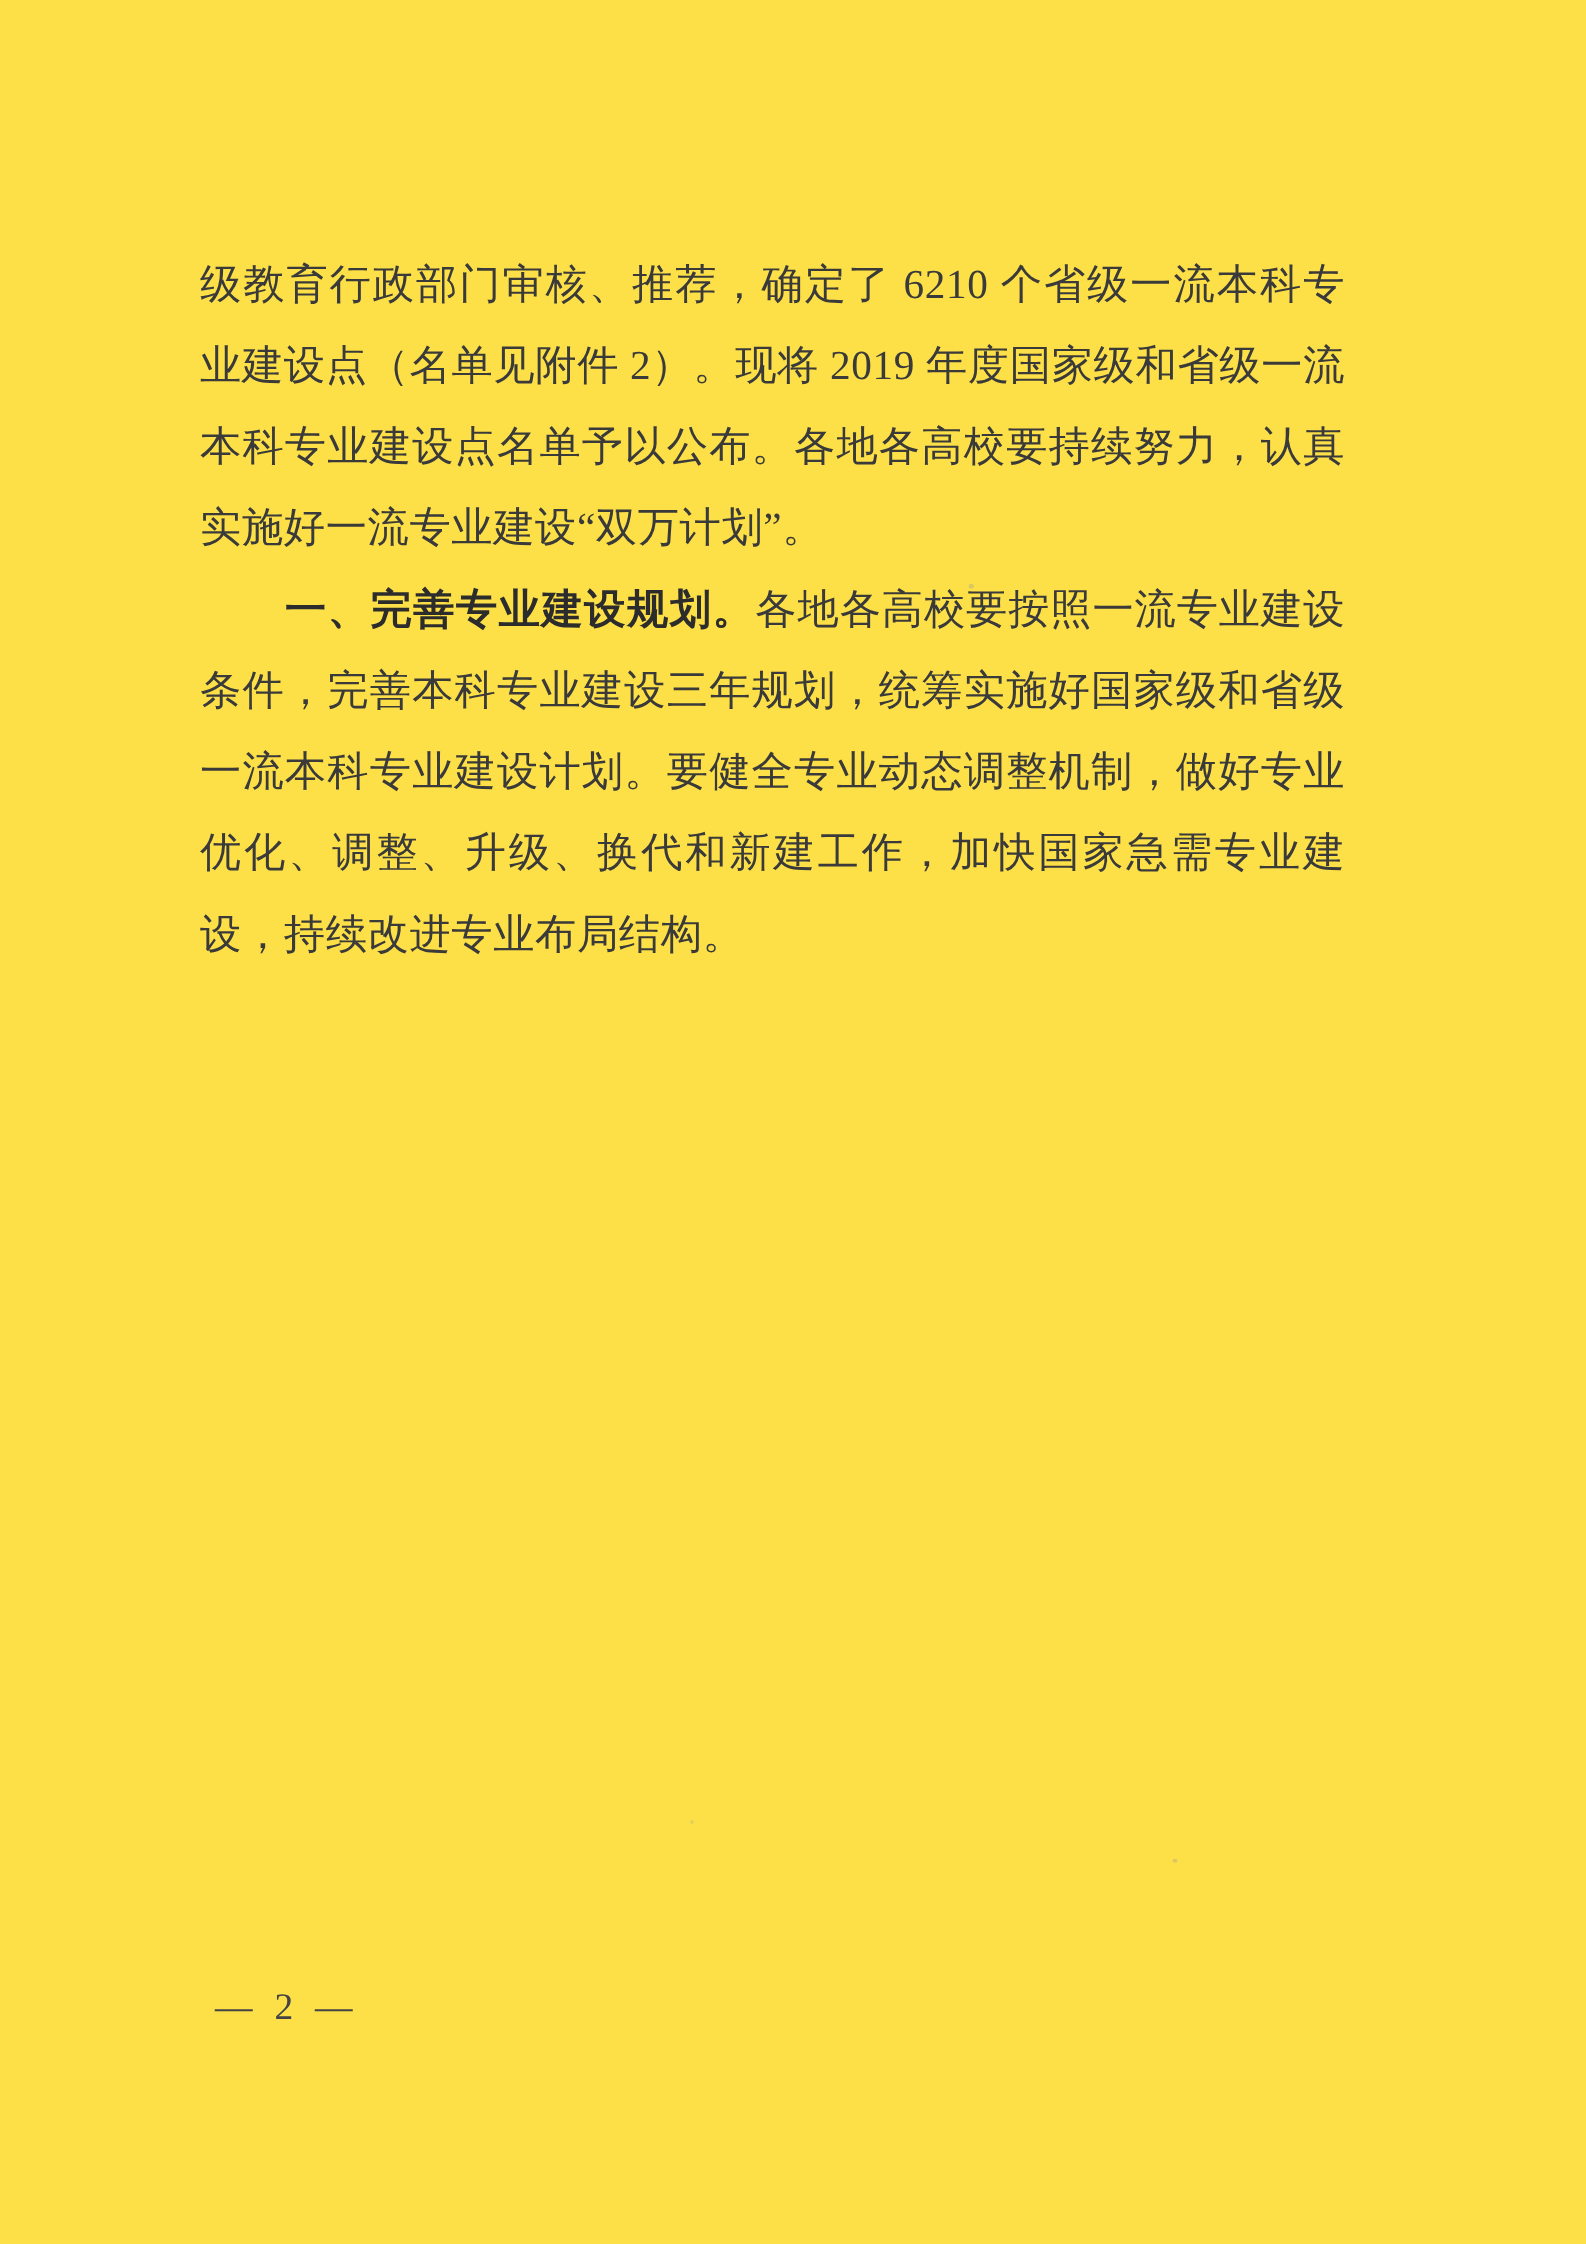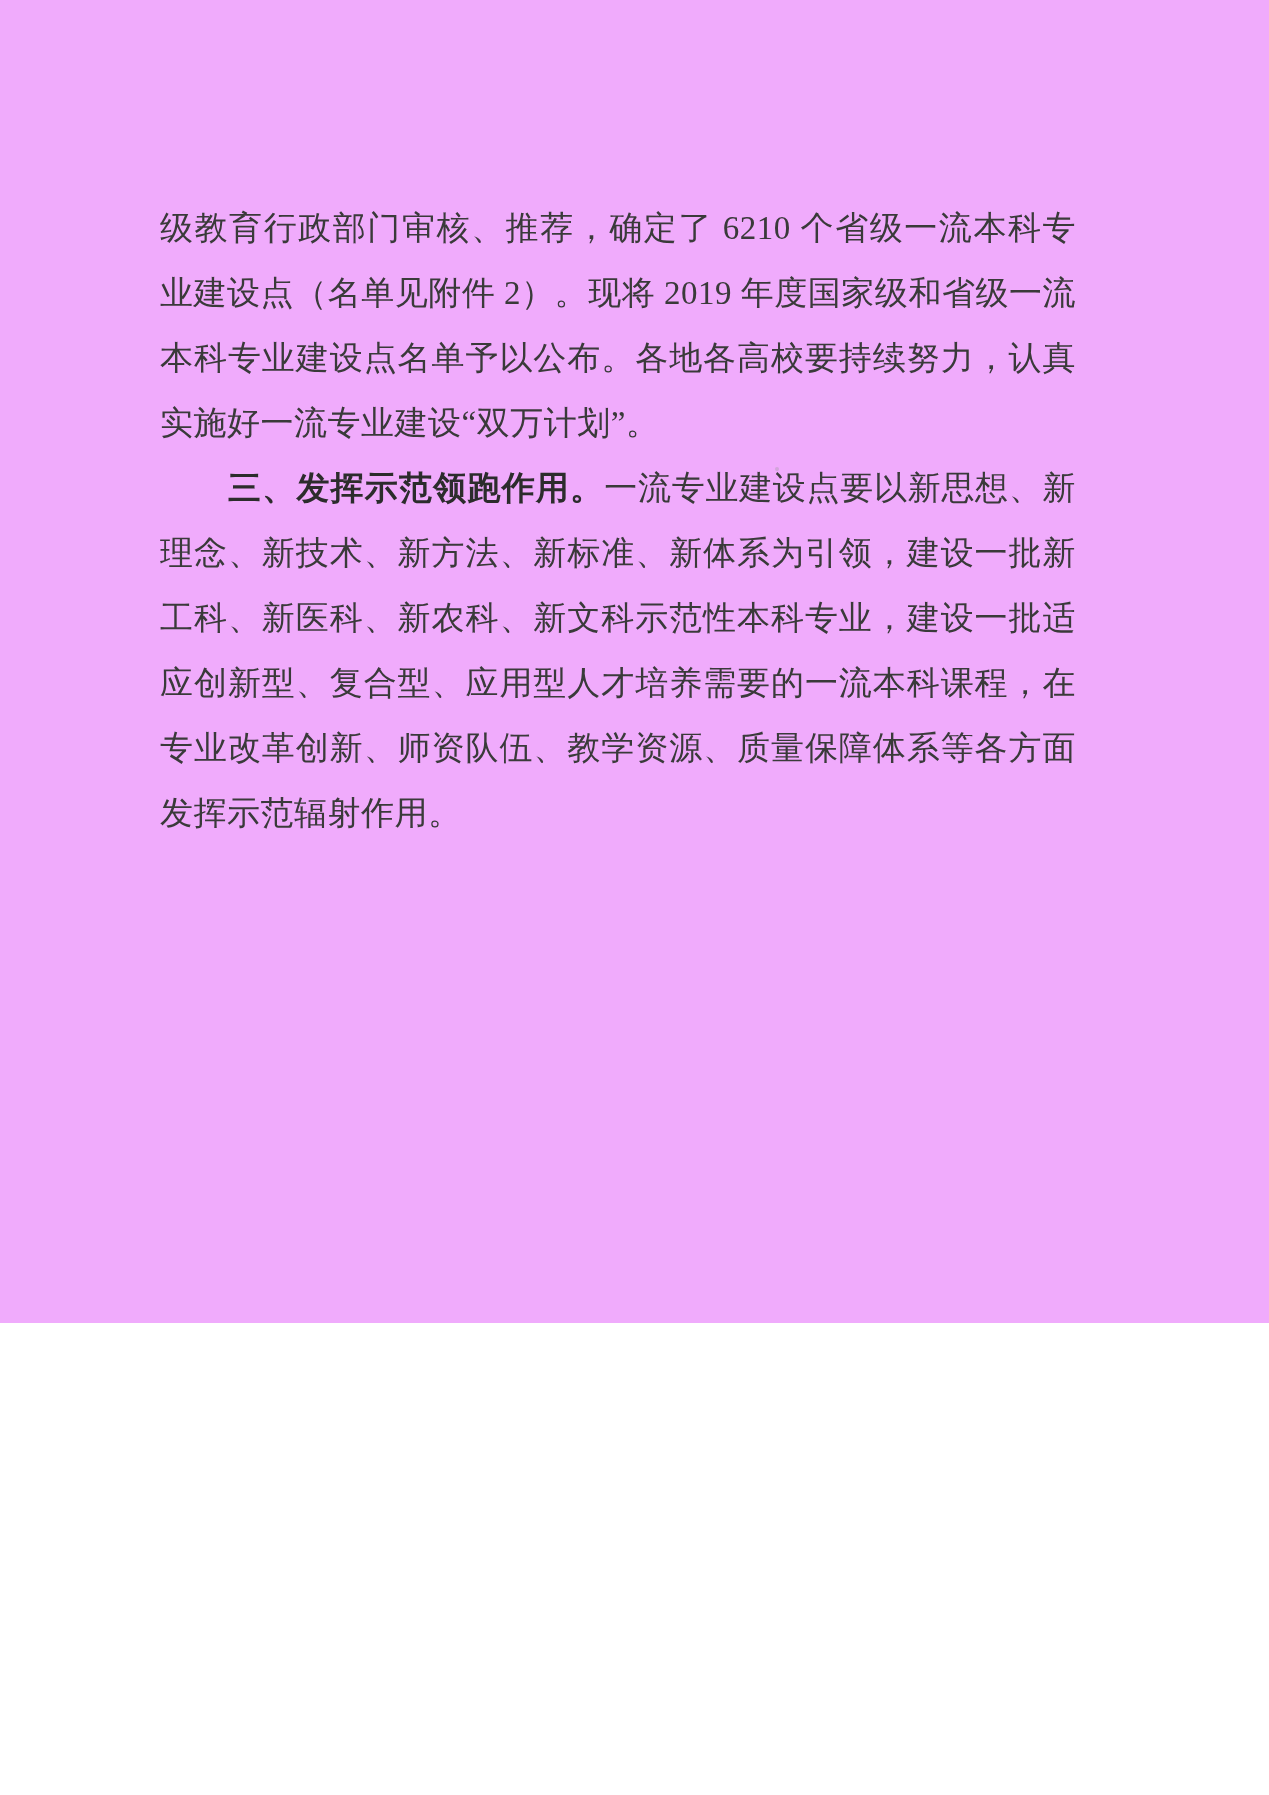--- a/index.html
+++ b/index.html
@@ -3,22 +3,22 @@
 <meta charset="utf-8">
 <style>
   html, body {
     margin: 0;
     padding: 0;
     background: #ffffff;
   }
   .page {
     position: relative;
     width: 1269px;
-    height: 1323px;
-    background: #f0abfc;
+    height: 1795px;
+    background: #fde047;
     overflow: hidden;
     font-family: "Liberation Serif", "DejaVu Serif", serif;
     color: #3a3a3a;
   }
   .body-text {
     position: absolute;
     top: 196px;
     left: 160px;
     width: 916px;
   }
@@ -60,23 +60,23 @@
 </style>
 </head>
 <body>
 
 <div class="page">
 
   <div class="body-text">
 
     <p class="para"><span>级教育行政部门审核、推荐，确定了 6210 个省级一流本科专业建设点（名单见附件 2）。现将 2019 年度国家级和省级一流本科专业建设点名单予以公布。各地各高校要持续努力，认真实施好一流专业建设“双万计划”。</span></p>
 
+    <p class="para indent"><span class="section-lead">一、完善专业建设规划。</span><span>各地各高校要按照一流专业建设条件，完善本科专业建设三年规划，统筹实施好国家级和省级一流本科专业建设计划。要健全专业动态调整机制，做好专业优化、调整、升级、换代和新建工作，加快国家急需专业建设，持续改进专业布局结构。</span></p>
 
 
-    <p class="para indent"><span class="section-lead">三、发挥示范领跑作用。</span><span>一流专业建设点要以新思想、新理念、新技术、新方法、新标准、新体系为引领，建设一批新工科、新医科、新农科、新文科示范性本科专业，建设一批适应创新型、复合型、应用型人才培养需要的一流本科课程，在专业改革创新、师资队伍、教学资源、质量保障体系等各方面发挥示范辐射作用。</span></p>
 
   </div>
 
   <div class="page-footer">— 2 —</div>
 
   <div class="speck s1"></div>
   <div class="speck s2"></div>
   <div class="speck s3"></div>
 
 </div>

